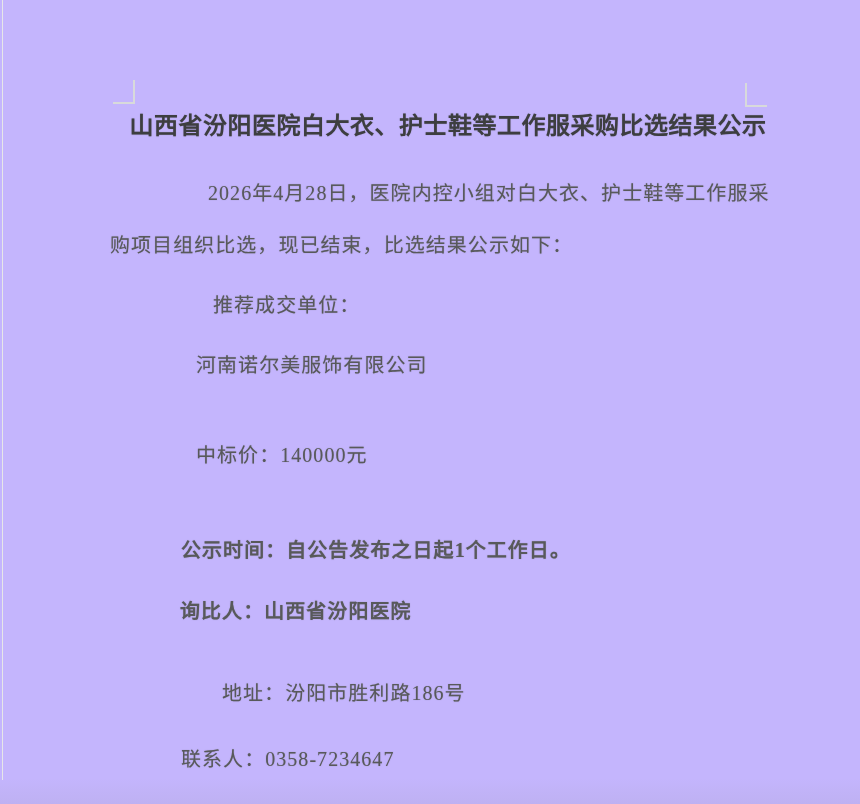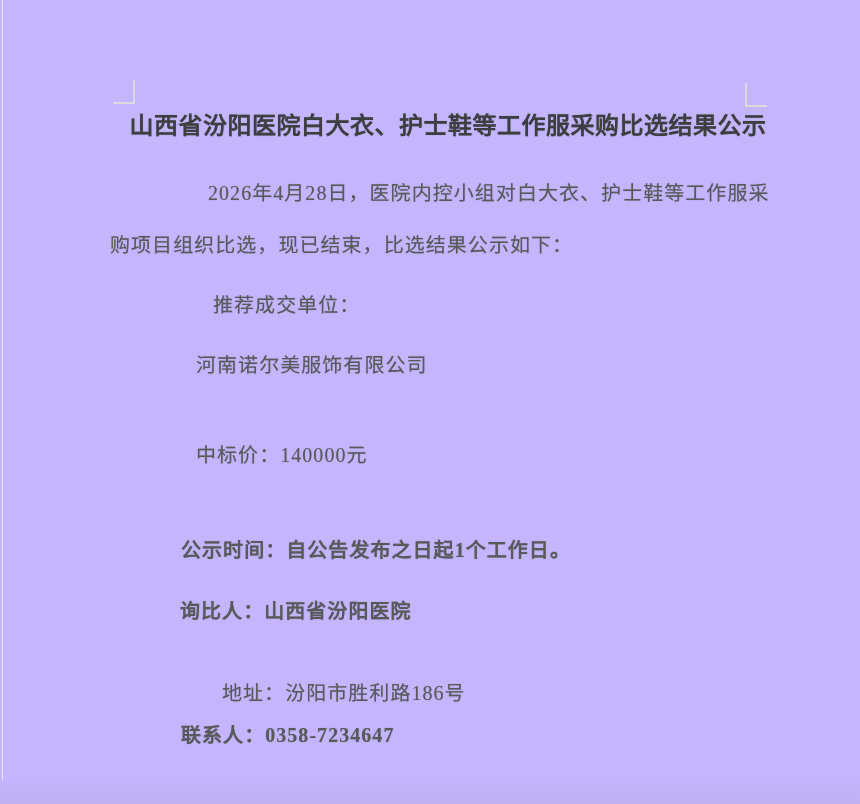--- a/index.html
+++ b/index.html
@@ -70,21 +70,21 @@
   }
   .l-intro1  { left: 180px; top: 182px; margin-left: 28px; }
   .l-intro2  { left: 110px; top: 234px; }
   .l-recom   { left: 201px; top: 294px; margin-left: 12px; }
   .l-winner  { left: 196px; top: 354px; }
   .l-price   { left: 196px; top: 417px; margin-top: 27px; }
   .l-object  { left: 128px; top: 478px; }
   .l-period  { left: 181px; top: 539px; font-weight: bold; }
   .l-inquiry { left: 180px; top: 600px; font-weight: bold; }
   .l-addr    { left: 178px; top: 682px; margin-left: 44px; }
-  .l-contact { left: 181px; top: 724px; font-weight: bold; }
+  .l-contact { left: 181px; top: 748px; }
 </style>
 </head>
 <body>
 
 <div class="page">
 
   <div class="edge-left"></div>
 
   <div class="corner corner-left"></div>
   <div class="corner corner-right"></div>

